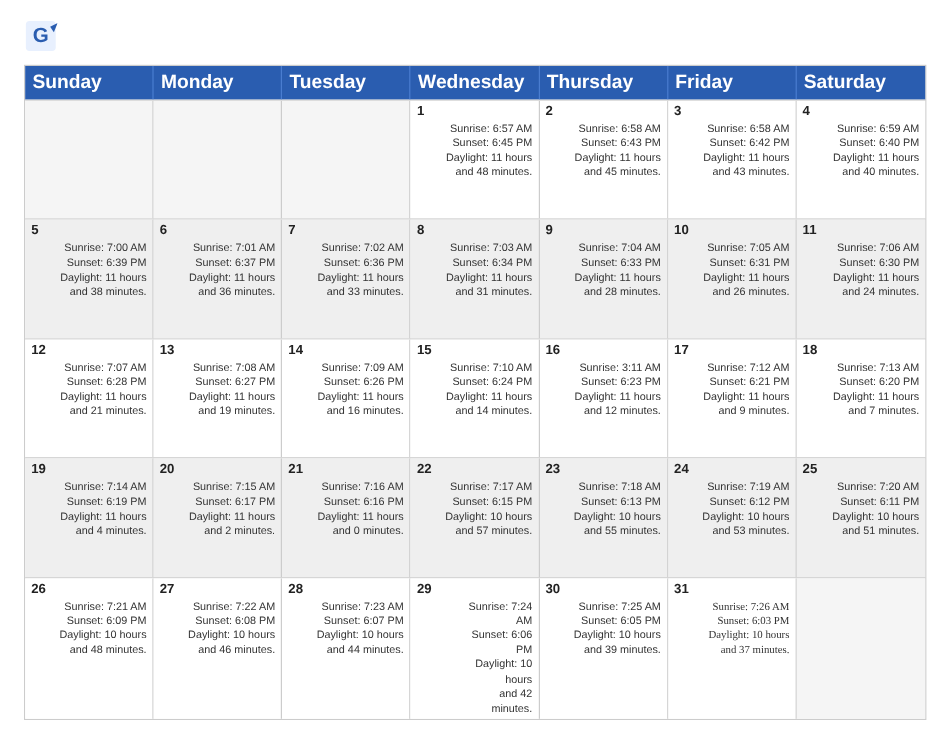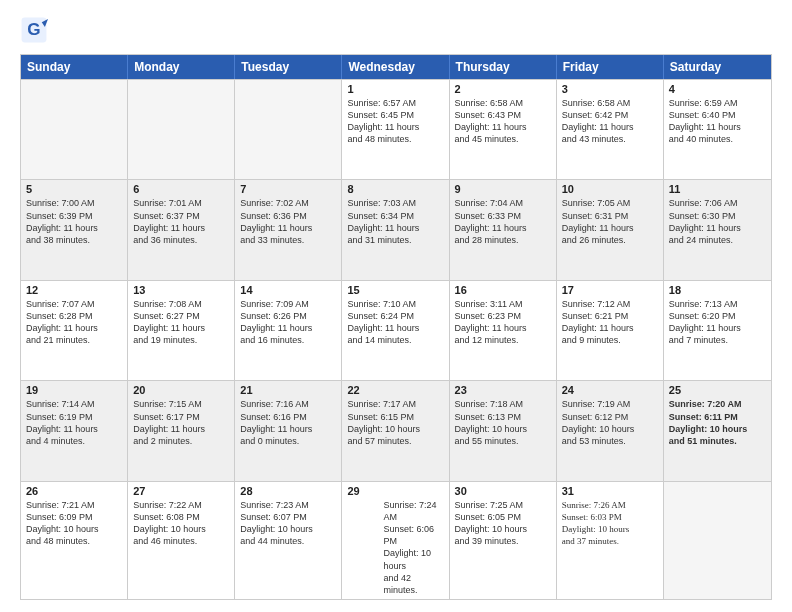--- a/index.html
+++ b/index.html
@@ -60,21 +60,21 @@
       flex-direction: column;
       border: 1px solid #ccc;
     }
     .cal-header-row {
       display: grid;
       grid-template-columns: repeat(7, 1fr);
       background: #2a5db0;
     }
     .cal-header-cell {
       color: #fff;
-      font-size: 12px;
+      font-size: 16px;
       font-weight: bold;
       padding: 5px 6px;
       text-align: left;
       border-right: 1px solid #4a7dd0;
     }
     .cal-header-cell:last-child { border-right: none; }
     .cal-body {
       flex: 1;
       display: flex;
       flex-direction: column;
@@ -100,20 +100,21 @@
     .day-num {
       font-size: 11px;
       font-weight: bold;
       color: #222;
       margin-bottom: 2px;
     }
     .day-info {
       font-size: 9px;
       line-height: 1.35;
       color: #333;
+      text-align: right;
     }
   </style>
 </head>
 <body>
 
 <div class="page">
   <div class="header">
     <div class="logo">
       <svg class="logo-icon" viewBox="0 0 36 36">
         <rect x="2" y="2" width="32" height="32" rx="4" fill="#e8f0fe"></rect>
@@ -315,21 +316,21 @@
           </div>
           <div class="cal-cell shaded">
             <div class="day-num">24</div>
             <div class="day-info" style="white-space: pre-line;">Sunrise: 7:19 AM
 Sunset: 6:12 PM
 Daylight: 10 hours
 and 53 minutes.</div>
           </div>
           <div class="cal-cell shaded">
             <div class="day-num">25</div>
-            <div class="day-info" style="white-space: pre-line; font-weight: bold;">Sunrise: 7:20 AM
+            <div class="day-info" style="white-space: pre-line;">Sunrise: 7:20 AM
 Sunset: 6:11 PM
 Daylight: 10 hours
 and 51 minutes.</div>
           </div>
         </div>
         <div class="cal-row">
           <div class="cal-cell">
             <div class="day-num">26</div>
             <div class="day-info" style="white-space: pre-line;">Sunrise: 7:21 AM
 Sunset: 6:09 PM

